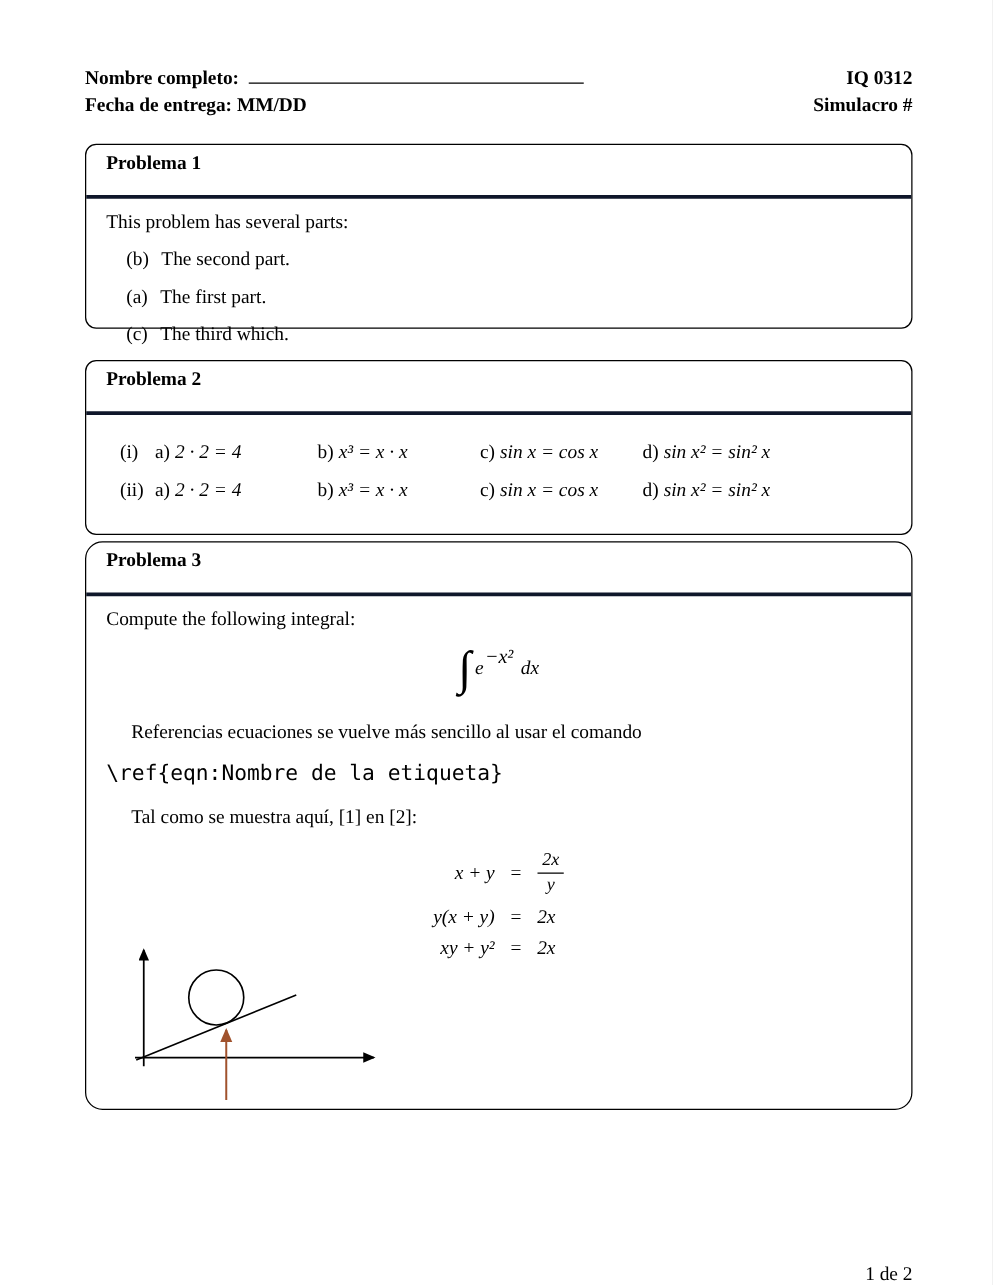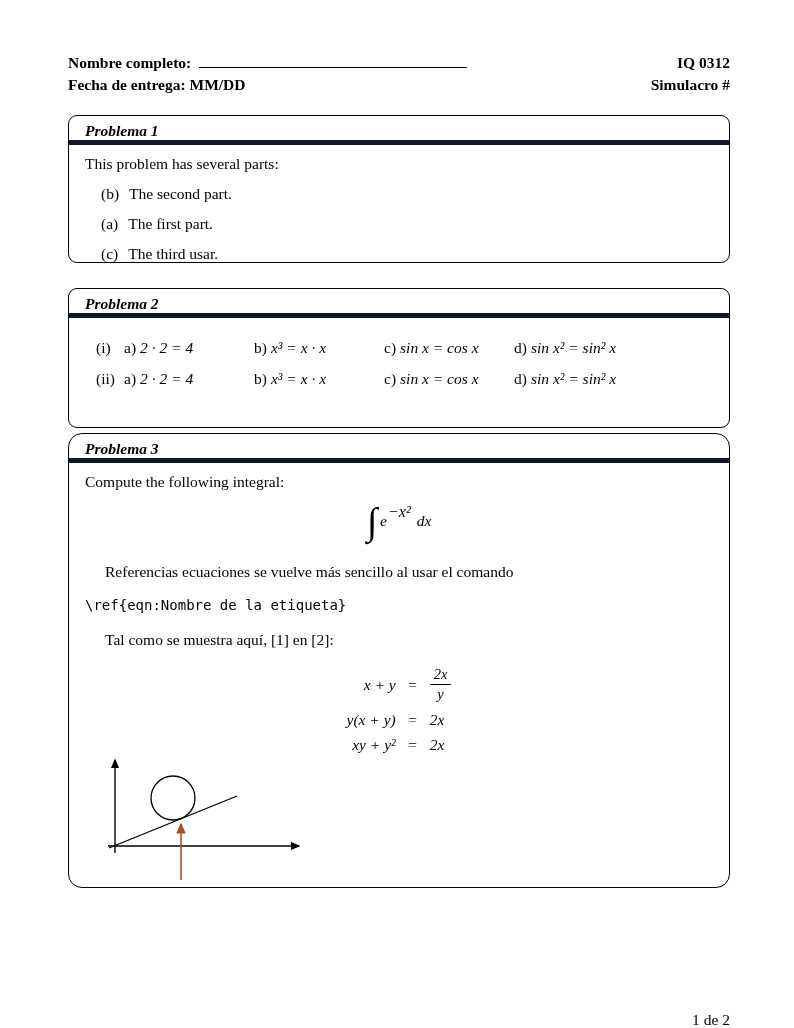--- a/index.html
+++ b/index.html
@@ -26,24 +26,23 @@
   .problem-box {
     position:absolute; left:68px; right:64px;
     border:1.5px solid #000; border-radius:9px;
     box-sizing:border-box; background:#fff;
   }
   .box-1 { top:115px; height:148px; }
   .box-2 { top:288px; height:140px; }
   .box-3 { top:433px; height:455px;border-radius:14px; }
   .box-title {
     font-weight:bold;
-    padding:5px 16px 0 16px;
+    padding:5px 16px 16px 16px;
     line-height:19px;
-    border-bottom:5px solid #0f172a;
-    font-style:italic;
+    border-bottom:3px solid #0f172a;
   }
   .box-body { padding:9px 16px 0 16px; }
 
   .enum-item { margin:10px 0 0 16px; line-height:20px; }
   .enum-label { margin-right:10px; }
 
   .opt-row { display:flex; margin-top:11px; line-height:20px; }
   .row-label { width:28px; margin-left:11px; flex:0 0 auto; }
   .opt { width:130px; flex:0 0 auto; white-space:nowrap; }
   .opt:last-child { width:auto; }
@@ -51,21 +50,21 @@
 
   
   .integral-line { display:flex; justify-content:center; align-items:center; height:46px; margin:6px 0 18px 0; }
   .int-sign { font-size:38px; line-height:0.9; margin-right:3px; font-style:normal; }
   .int-exp { font-size:16px; font-style:italic; position:relative; top:-9px; margin-left:1px; }
   .int-dx { margin-left:6px; }
 
   .para { margin:16px 0 0 0; line-height:20px; text-indent:20px; }
   .code-line {
     font-family:"DejaVu Sans Mono","Liberation Mono",monospace;
-    font-size:14px; margin-top:14px; line-height:18px;
+    font-size:17px; margin-top:14px; line-height:18px;
   }
 
   .equations {
     display:grid;
     grid-template-columns:max-content 34px max-content;
     justify-content:center;
     align-items:center;
     row-gap:7px;
     margin-top:16px;
   }
@@ -104,21 +103,21 @@
     <div class="box-title">Problema 1</div>
     <div class="box-body">
       <div style="line-height:20px;">This problem has several parts:</div>
       <div class="enum-item">
         <span class="enum-label">(b)</span><span>The second part.</span>
       </div>
       <div class="enum-item">
         <span class="enum-label">(a)</span><span>The first part.</span>
       </div>
       <div class="enum-item">
-        <span class="enum-label">(c)</span><span>The third usar.</span>
+        <span class="enum-label">(c)</span><span>The third which.</span>
       </div>
     </div>
   </section>
 
   <section class="problem-box box-2">
     <div class="box-title">Problema 2</div>
     <div class="box-body">
 
       <div class="opt-row">
         <span class="row-label">(i)</span>

